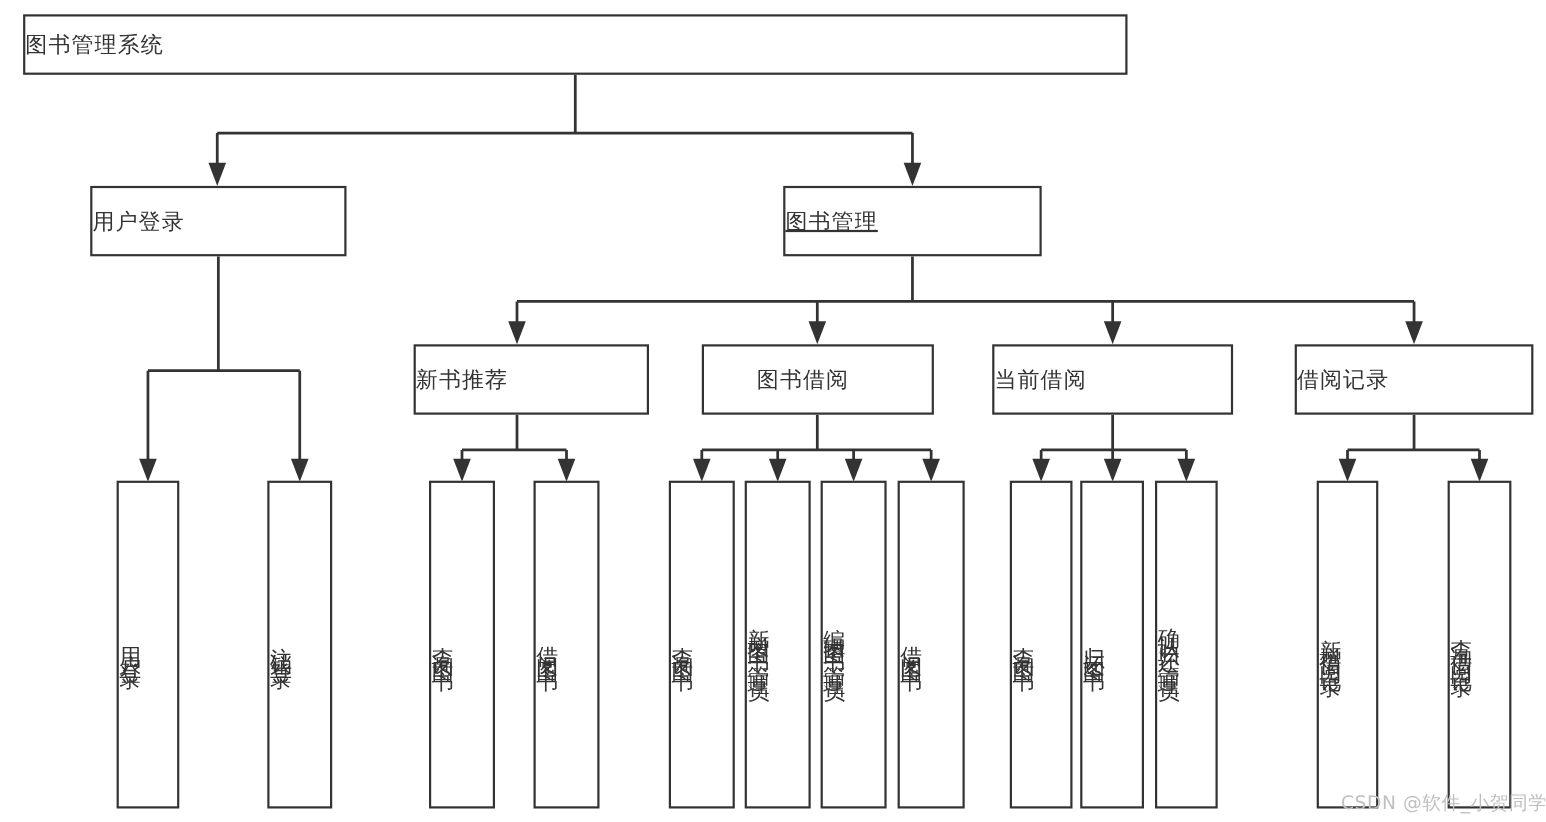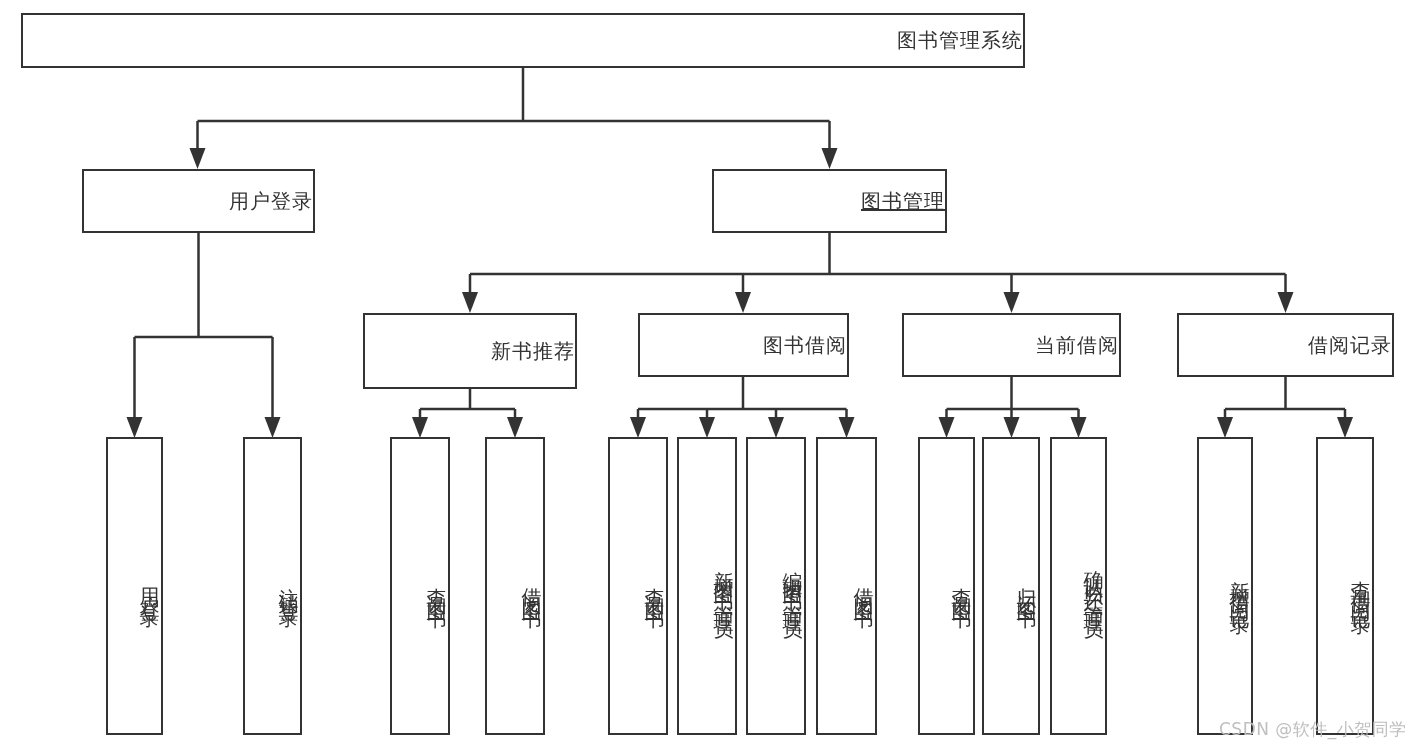--- a/index.html
+++ b/index.html
@@ -16,21 +16,21 @@
     left: 0; top: 0;
     pointer-events: none;
   }
   .box {
     position: absolute;
     box-sizing: border-box;
     border: 2.5px solid #333333;
     background: #ffffff;
     display: flex;
     align-items: center;
-    justify-content: flex-end;
+    justify-content: flex-start;
     color: #333333;
     font-size: 20px;
     letter-spacing: 1px;
   }
   .leaf span {
     writing-mode: vertical-rl;
     text-orientation: mixed;
     letter-spacing: 7px;
     line-height: 1.1;
     white-space: nowrap;
@@ -96,21 +96,21 @@
     <span>图书管理系统</span>
   </div>
 
   <div class="box" style="left:82px; top:169px; width:233px; height:64px;">
     <span>用户登录</span>
   </div>
   <div class="box" style="left:712px; top:169px; width:235px; height:64px;text-decoration:underline;">
     <span>图书管理</span>
   </div>
 
-  <div class="box" style="left:363px; top:313px; width:214px; height:76px;font-family:Liberation Mono, monospace;">
+  <div class="box" style="left:376px; top:313px; width:214px; height:64px;font-family:Liberation Mono, monospace;">
     <span>新书推荐</span>
   </div>
   <div class="box" style="left:638px; top:313px; width:211px; height:64px;padding-left:48px;">
     <span>图书借阅</span>
   </div>
   <div class="box" style="left:902px; top:313px; width:219px; height:64px;">
     <span>当前借阅</span>
   </div>
   <div class="box" style="left:1177px; top:313px; width:217px; height:64px;">
     <span>借阅记录</span>

